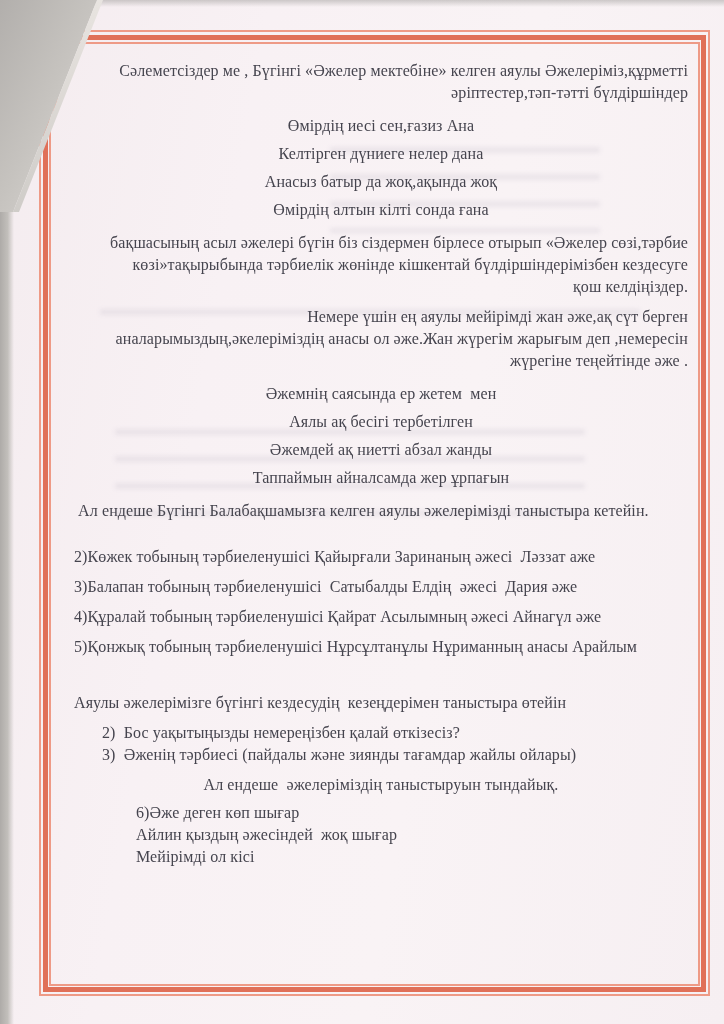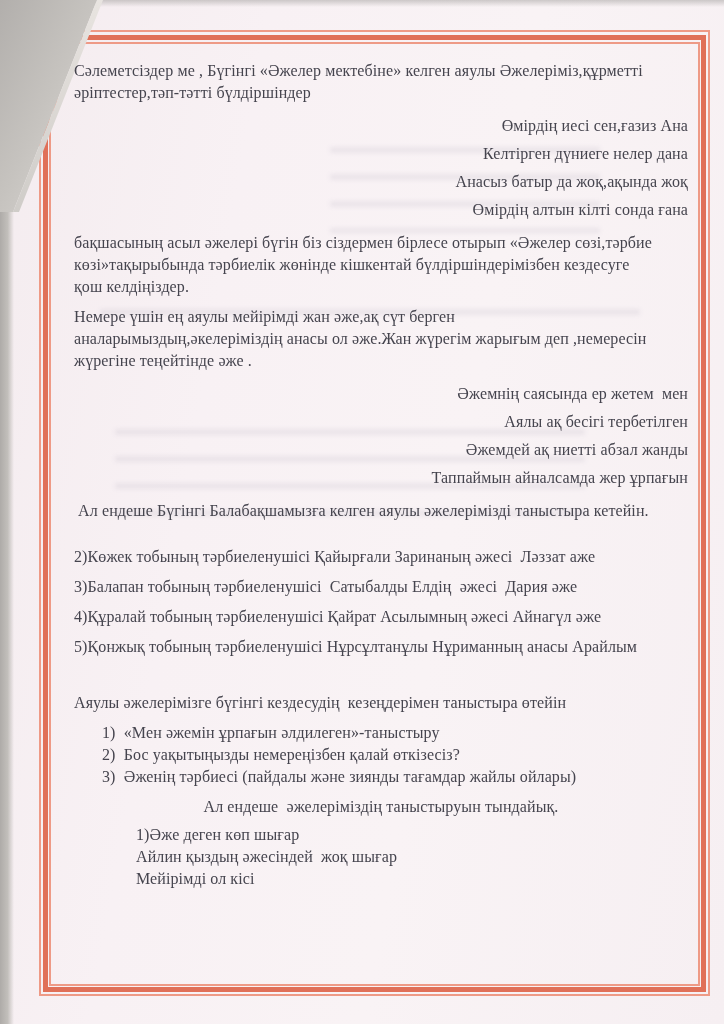--- a/index.html
+++ b/index.html
@@ -41,22 +41,22 @@
     background:repeating-linear-gradient(180deg,
       rgba(0,0,0,0) 0 9px, #8f88a0 9px 15px, rgba(0,0,0,0) 15px 27px);
   }
   
   .content{
     position:absolute;left:74px;top:60px;width:614px;
     font-size:16px;
     letter-spacing:0.1px;
   }
   .line{white-space:pre-wrap;}
-  .para{line-height:22px;margin:0 0 8px 0;}
-  .verse{text-align:right;margin:6px 0 8px 0;}
+  .para{line-height:22px;margin:0 0 8px 0;text-align:right;}
+  .verse{text-align:center;margin:6px 0 8px 0;}
   .verse .line{line-height:28px;}
   .intro{line-height:22px;margin:0 0 20px 0;white-space:pre-wrap;}
   .glist .line{line-height:30px;}
   .stages-intro{line-height:22px;margin:30px 0 8px 0;white-space:pre-wrap;}
   .stages{margin-left:28px;}
   .stages .line{line-height:22px;}
   .listen{line-height:22px;margin:8px 0 6px 0;white-space:pre-wrap;text-align:center;}
   .closing{margin-left:62px;}
   .closing .line{line-height:22px;}
 </style>
@@ -121,27 +121,26 @@
     <div class="glist">
       <div class="line">2)Көжек тобының тәрбиеленушісі Қайырғали Заринаның әжесі  Ләззат аже</div>
       <div class="line">3)Балапан тобының тәрбиеленушісі  Сатыбалды Елдің  әжесі  Дария әже</div>
       <div class="line">4)Құралай тобының тәрбиеленушісі Қайрат Асылымның әжесі Айнагүл әже</div>
       <div class="line">5)Қонжық тобының тәрбиеленушісі Нұрсұлтанұлы Нұриманның анасы Арайлым</div>
     </div>
 
     <div class="stages-intro">Аяулы әжелерімізге бүгінгі кездесудің  кезеңдерімен таныстыра өтейін</div>
 
     <div class="stages">
-      <div class="line">1)  «Мен әжемін ұрпағын әлдилеген»-таныстыру</div>
       <div class="line">2)  Бос уақытыңызды немереңізбен қалай өткізесіз?</div>
       <div class="line">3)  Әженің тәрбиесі (пайдалы және зиянды тағамдар жайлы ойлары)</div>
     </div>
 
     <div class="listen">Ал ендеше  әжелеріміздің таныстыруын тындайық.</div>
 
     <div class="closing">
-      <div class="line">1)Әже деген көп шығар</div>
+      <div class="line">6)Әже деген көп шығар</div>
       <div class="line">Айлин қыздың әжесіндей  жоқ шығар</div>
       <div class="line">Мейірімді ол кісі</div>
     </div>
 
   </div>
 </div>
 
 </body></html>

